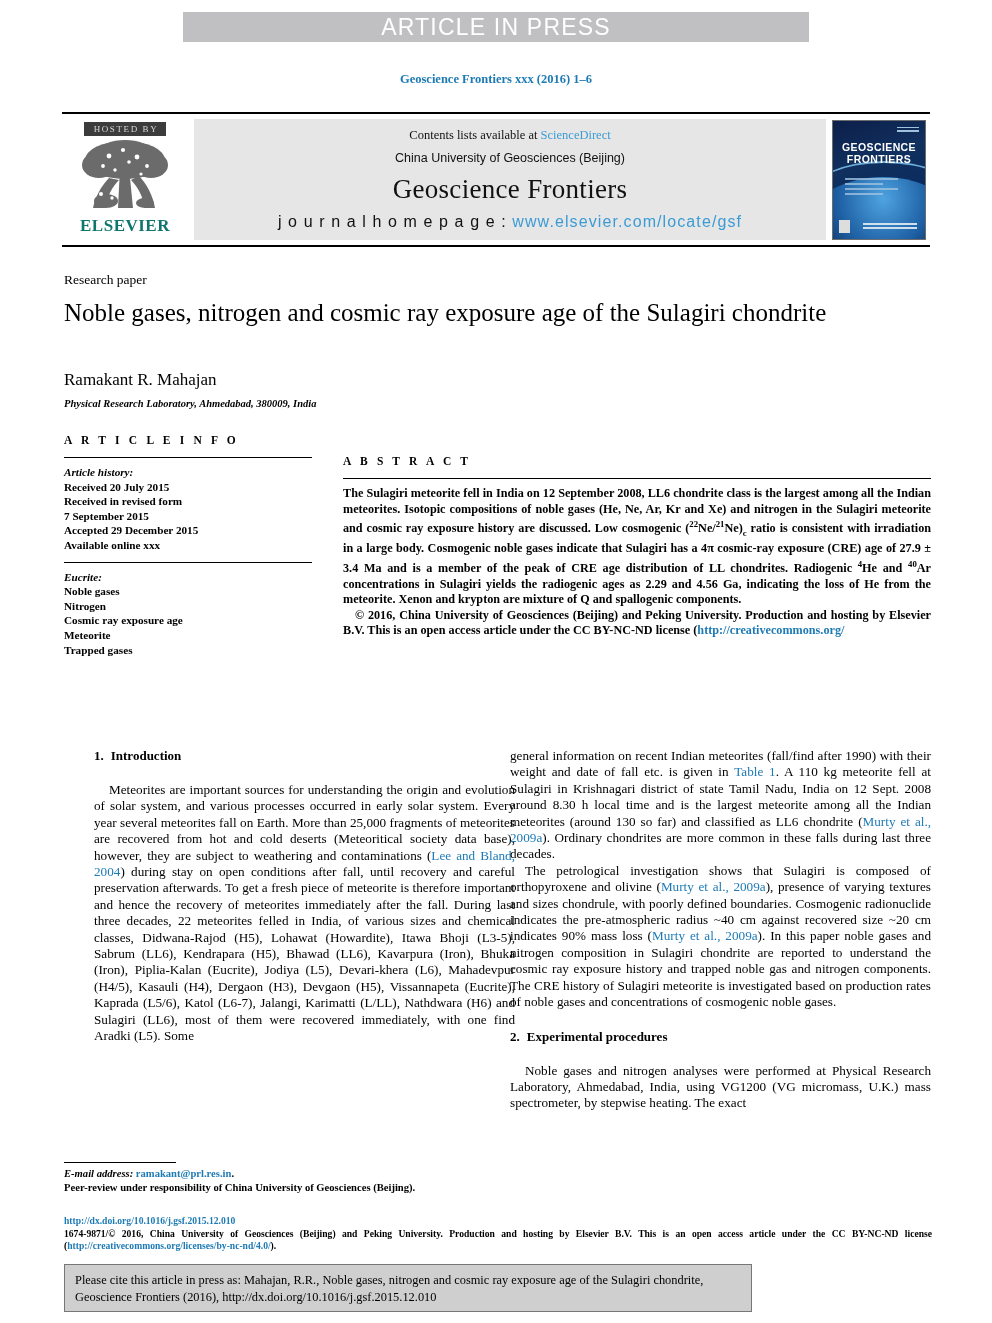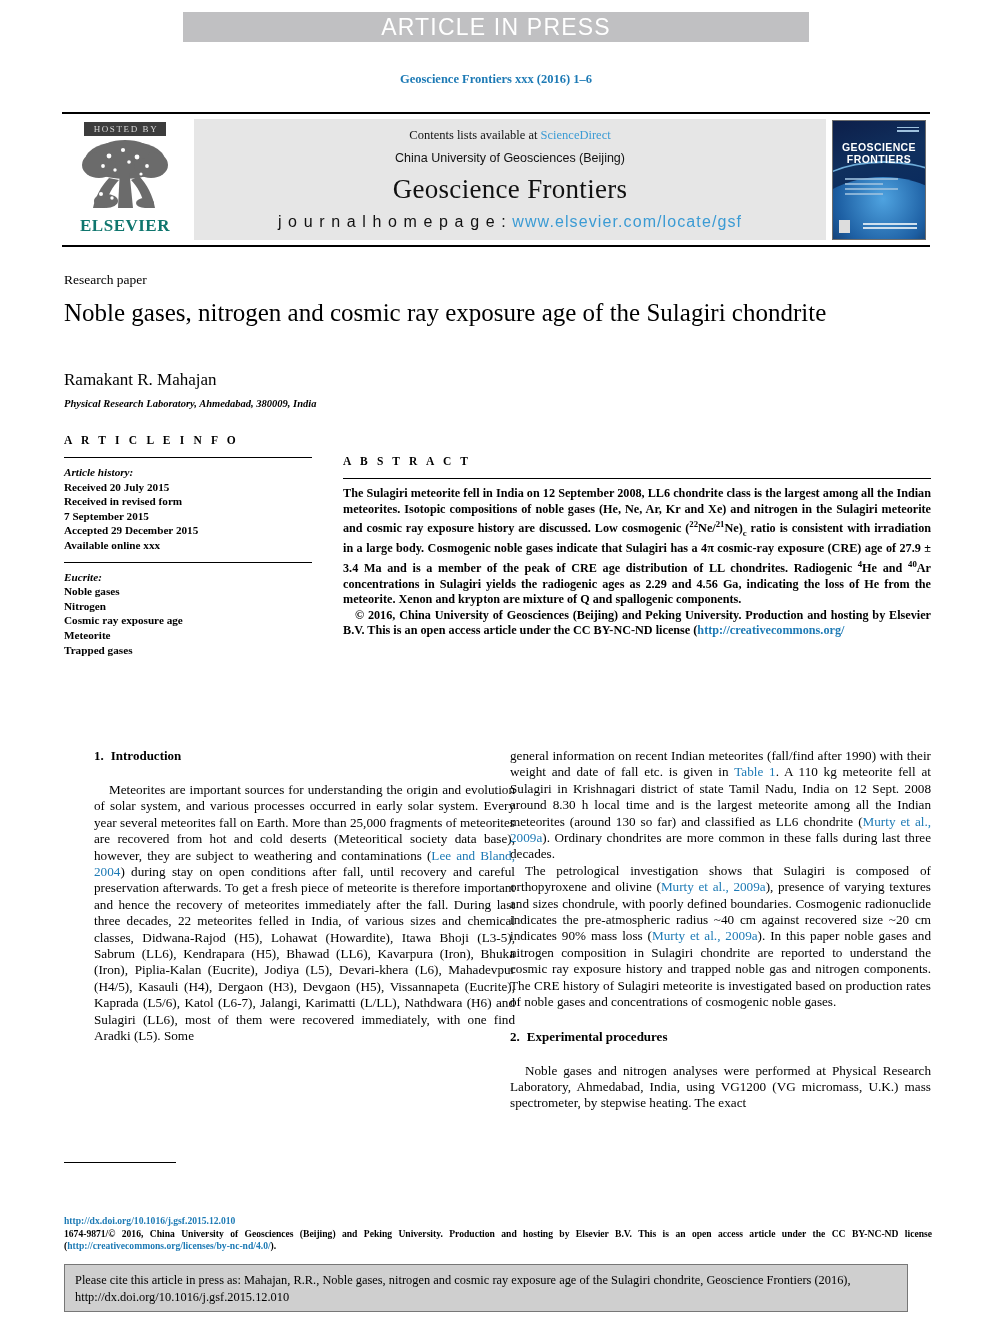--- a/index.html
+++ b/index.html
@@ -398,21 +398,21 @@
     font-weight: bold;
     text-align: justify;
   }
   .doi-line { color: #1d7ab5; }
 
   
   .cite-box {
     position: absolute;
     left: 64px;
     top: 1264px;
-    width: 844px;
+    width: 688px;
     height: 48px;
     border: 1px solid #777;
     background: #cfcfcf;
     box-sizing: border-box;
     padding: 7px 10px;
     font-size: 12.4px;
     line-height: 16.5px;
     font-family: "Liberation Serif", serif;
   }
 </style>
@@ -532,20 +532,24 @@
   </div>
 
   <div class="col-right">
     <p class="body-p"><span>general information on recent Indian meteorites (fall/find after 1990) with their weight and date of fall etc. is given in </span><span class="link">Table 1</span><span>. A 110 kg meteorite fell at Sulagiri in Krishnagari district of state Tamil Nadu, India on 12 Sept. 2008 around 8.30 h local time and is the largest meteorite among all the Indian meteorites (around 130 so far) and classified as LL6 chondrite (</span><span class="link">Murty et al., 2009a</span><span>). Ordinary chondrites are more common in these falls during last three decades.</span></p>
     <p class="body-p"><span>The petrological investigation shows that Sulagiri is composed of orthopyroxene and olivine (</span><span class="link">Murty et al., 2009a</span><span>), presence of varying textures and sizes chondrule, with poorly defined boundaries. Cosmogenic radionuclide indicates the pre-atmospheric radius ~40 cm against recovered size ~20 cm indicates 90% mass loss (</span><span class="link">Murty et al., 2009a</span><span>). In this paper noble gases and nitrogen composition in Sulagiri chondrite are reported to understand the cosmic ray exposure history and trapped noble gas and nitrogen components. The CRE history of Sulagiri meteorite is investigated based on production rates of noble gases and concentrations of cosmogenic noble gases.</span></p>
     <div class="h2"><span class="num">2.</span><span>Experimental procedures</span></div>
     <p class="body-p" style="text-indent:15px">Noble gases and nitrogen analyses were performed at Physical Research Laboratory, Ahmedabad, India, using VG1200 (VG micromass, U.K.) mass spectrometer, by stepwise heating. The exact</p>
   </div>
 
   <div class="foot-rule"></div>
+  <div class="footnote">
+    <div><span class="it">E-mail address:</span> <span class="link">ramakant@prl.res.in</span><span>.</span></div>
+    <div>Peer-review under responsibility of China University of Geosciences (Beijing).</div>
+  </div>
 
   <div class="bottom-block">
     <div class="doi-line">http://dx.doi.org/10.1016/j.gsf.2015.12.010</div>
     <div><span>1674-9871/© 2016, China University of Geosciences (Beijing) and Peking University. Production and hosting by Elsevier B.V. This is an open access article under the CC BY-NC-ND license (</span><span class="link">http://creativecommons.org/licenses/by-nc-nd/4.0/</span><span>).</span></div>
   </div>
 
   <div class="cite-box">Please cite this article in press as: Mahajan, R.R., Noble gases, nitrogen and cosmic ray exposure age of the Sulagiri chondrite, Geoscience Frontiers (2016), http://dx.doi.org/10.1016/j.gsf.2015.12.010</div>
 
 </div>
 

